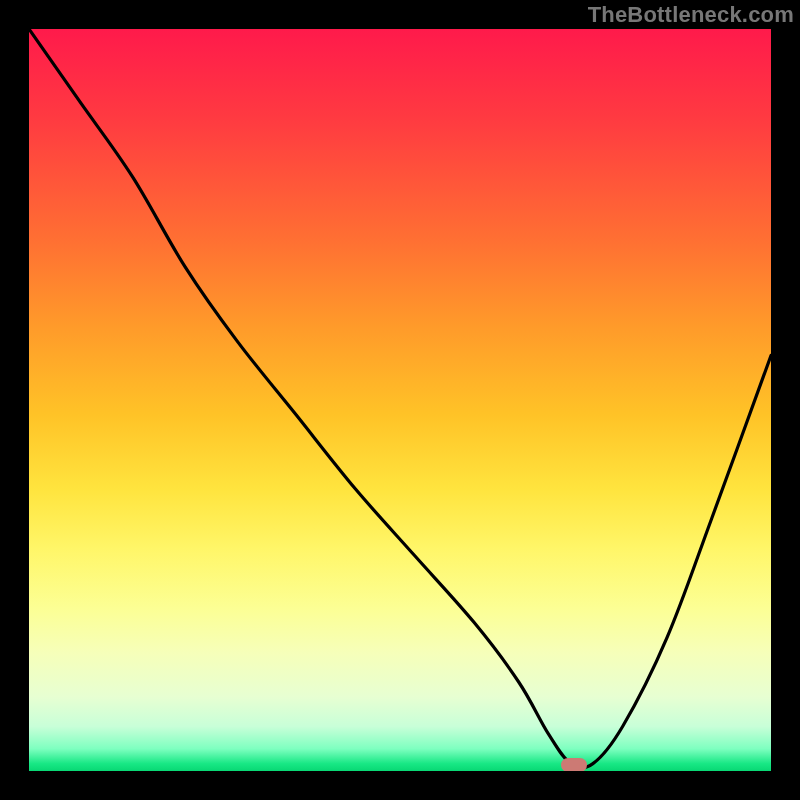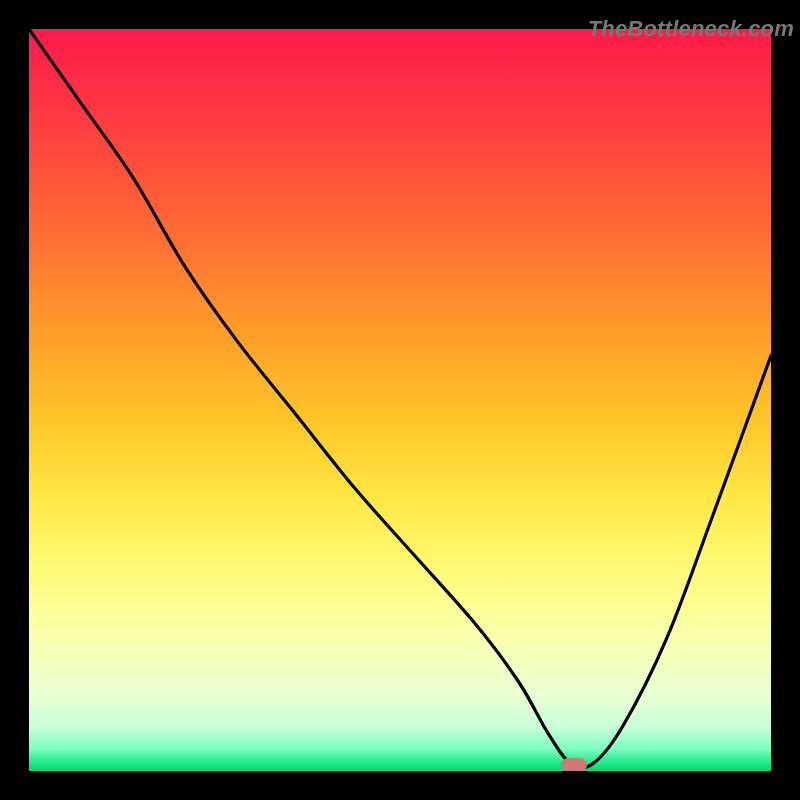--- a/index.html
+++ b/index.html
@@ -12,29 +12,28 @@
     overflow: hidden;
   }
   .frame {
     position: relative;
     width: 800px;
     height: 800px;
     background: #000;
   }
   .watermark {
     position: absolute;
-    top: 16px;
+    top: 2px;
     right: 6px;
     color: #777;
     font-size: 22px;
     font-weight: 600;
     letter-spacing: 0.2px;
     z-index: 5;
     user-select: none;
-    font-style: italic;
   }
   .plot {
     position: absolute;
     left: 29px;
     top: 29px;
     width: 742px;
     height: 742px;
     overflow: hidden;
   }
   .gradient {

